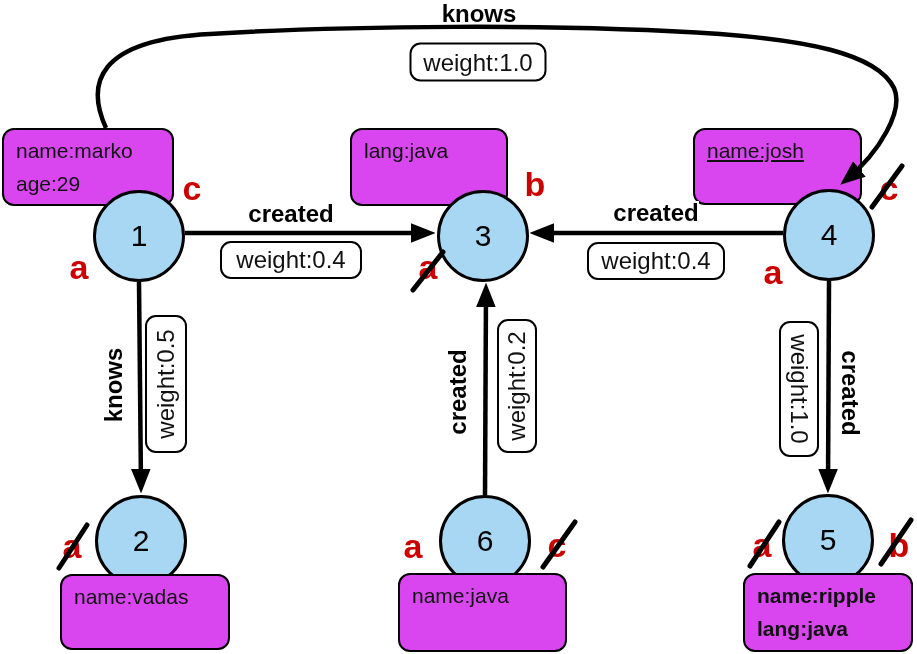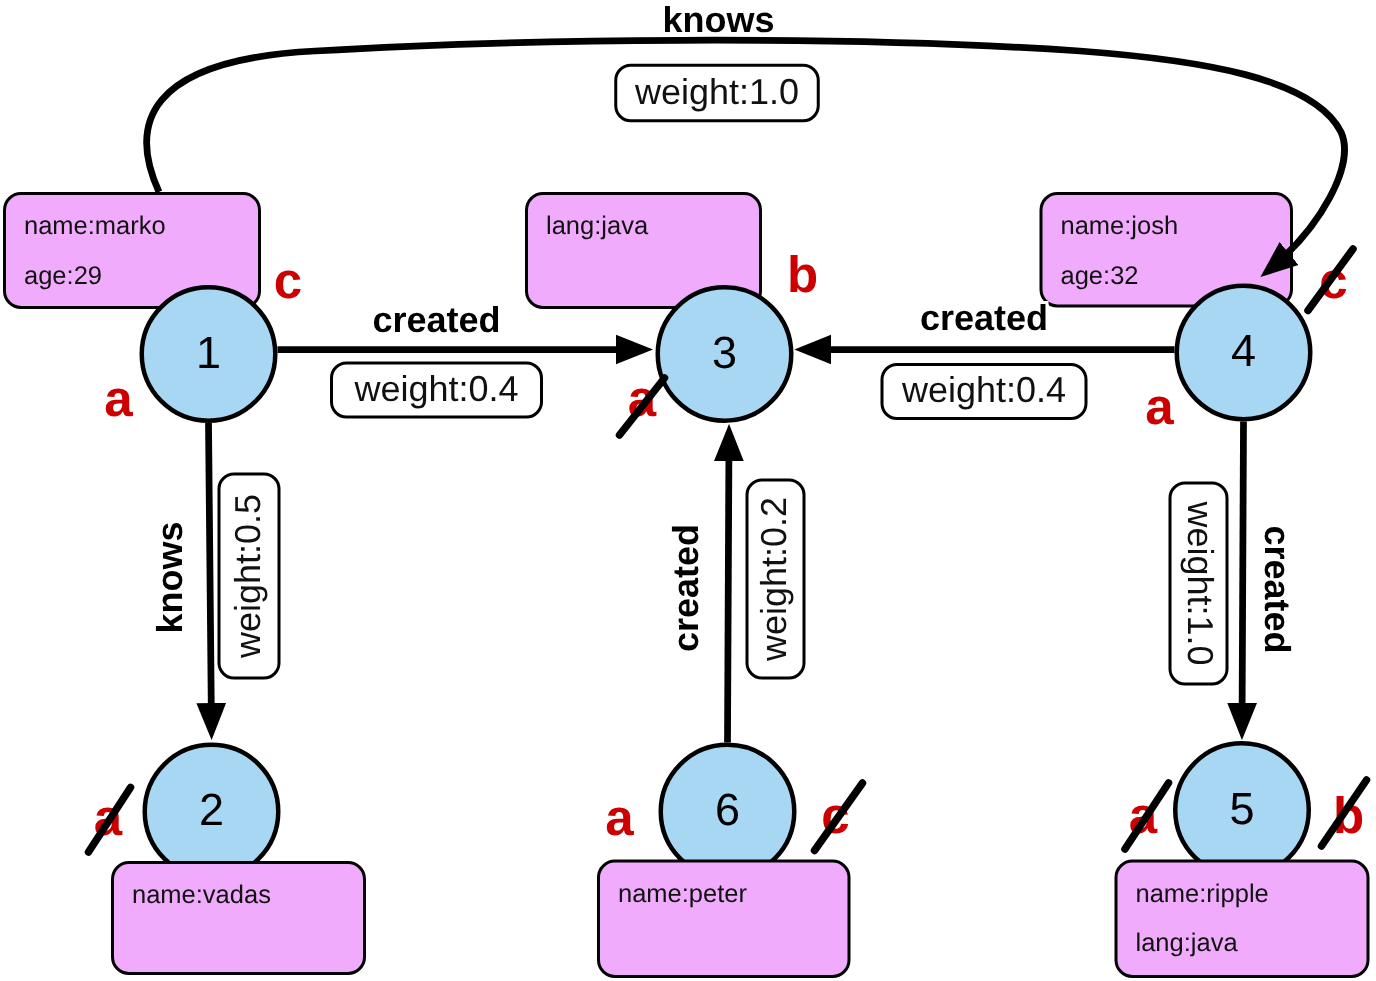--- a/index.html
+++ b/index.html
@@ -4,22 +4,22 @@
 <style>
   html,body{margin:0;padding:0;background:#fff;}
   #stage{position:relative;width:917px;height:654px;background:#fff;overflow:hidden;
          font-family:"Liberation Sans",sans-serif;}
   .layer{position:absolute;left:0;top:0;width:917px;height:654px;pointer-events:none;}
   svg.layer{overflow:visible;}
   .vertex{position:absolute;width:92px;height:92px;border-radius:50%;
           background:#a7d7f3;border:3px solid #000;box-sizing:border-box;
           display:flex;align-items:center;justify-content:center;}
   .vertex-label{font-size:30px;color:#000;}
-  .propbox{position:absolute;background:#f0abfc;border:2.5px solid #000;border-radius:12px;
-           box-sizing:border-box;padding:4px 12px;font-size:17px;line-height:33px;color:#111;
+  .propbox{position:absolute;background:#d946ef;border:2.5px solid #000;border-radius:12px;
+           box-sizing:border-box;padding:4px 12px;font-size:21px;line-height:33px;color:#111;
            white-space:nowrap;}
   .wbox{position:absolute;background:#fff;border:2.5px solid #000;border-radius:11px;
         box-sizing:border-box;display:flex;align-items:center;justify-content:center;
         font-size:24px;color:#111;white-space:nowrap;}
   .elabel{position:absolute;font-size:24px;font-weight:bold;color:#000;white-space:nowrap;}
   .rmark{position:absolute;font-size:34px;font-weight:bold;color:#cc0000;white-space:nowrap;}
   .halo{text-shadow:-2px -2px 0 #fff,0 -2px 0 #fff,2px -2px 0 #fff,-2px 0 0 #fff,
         2px 0 0 #fff,-2px 2px 0 #fff,0 2px 0 #fff,2px 2px 0 #fff;}
   .ctr{transform:translate(-50%,-50%);}
   .rot90{transform:translate(-50%,-50%) rotate(90deg);}
@@ -31,23 +31,22 @@
 <div id="stage">
 
   <div id="layer-boxes-under" class="layer">
       <div class="propbox" style="left: 2px; top: 128px; width: 172px; height: 78px;">
         <div>name:marko</div>
         <div>age:29</div>
       </div>
       <div class="propbox" style="left: 350px; top: 128px; width: 158px; height: 78px;">
         <div>lang:java</div>
       </div>
-      <div class="propbox" style="left: 693px; top: 128px; width: 169px; height: 77px;">
+      <div class="propbox" style="left: 693px; top: 128px; width: 169px; height: 77px; text-decoration: underline;">
         <div>name:josh</div>
-        <div>age:32</div>
       </div>
     </div>
 
   <svg class="layer" width="917" height="654" viewBox="0 0 917 654">
     <defs>
       <marker id="arw" viewBox="0 0 10 10" refX="7" refY="5" markerWidth="5.5" markerHeight="5.5" orient="auto-start-reverse">
         <path d="M 0 1 L 10 5 L 0 9 z" fill="#000"></path>
       </marker>
     </defs>
     <path d="M 106 128 C 86 84 96 40 210 34 C 340 26 560 23 720 34 C 800 40 876 52 894 88 C 904 110 880 152 846 180" fill="none" stroke="#000" stroke-width="4.5" marker-end="url(#arw)"></path>
@@ -72,29 +71,29 @@
         <span class="vertex-label">4</span>
       </div>
       <div class="vertex" style="left: 782px; top: 494px;">
         <span class="vertex-label">5</span>
       </div>
       <div class="vertex" style="left: 439px; top: 495px;">
         <span class="vertex-label">6</span>
       </div>
     </div>
   <div id="layer-boxes-over" class="layer">
-      <div class="propbox" style="left: 74px; top: 574px; width: 170px; height: 76px;">
+      <div class="propbox" style="left: 60px; top: 574px; width: 170px; height: 76px;">
         <div>name:vadas</div>
       </div>
-      <div class="propbox" style="left: 743px; top: 573px; width: 170px; height: 79px;">
+      <div class="propbox" style="left: 743px; top: 573px; width: 170px; height: 79px; font-weight: bold;">
         <div>name:ripple</div>
         <div>lang:java</div>
       </div>
       <div class="propbox" style="left: 398px; top: 573px; width: 169px; height: 79px;">
-        <div>name:peter</div>
+        <div>name:java</div>
       </div>
     </div>
   <div id="layer-labels" class="layer">
       <div class="elabel halo ctr" style="left: 479px; top: 14px;">knows</div>
       <div class="wbox ctr" style="left: 478px; top: 62px; width: 137px; height: 39px;">
         <span>weight:1.0</span>
       </div>
       <div class="elabel halo ctr" style="left: 291px; top: 214px;">created</div>
       <div class="wbox ctr" style="left: 291px; top: 260px; width: 142px; height: 38px;">
         <span>weight:0.4</span>

